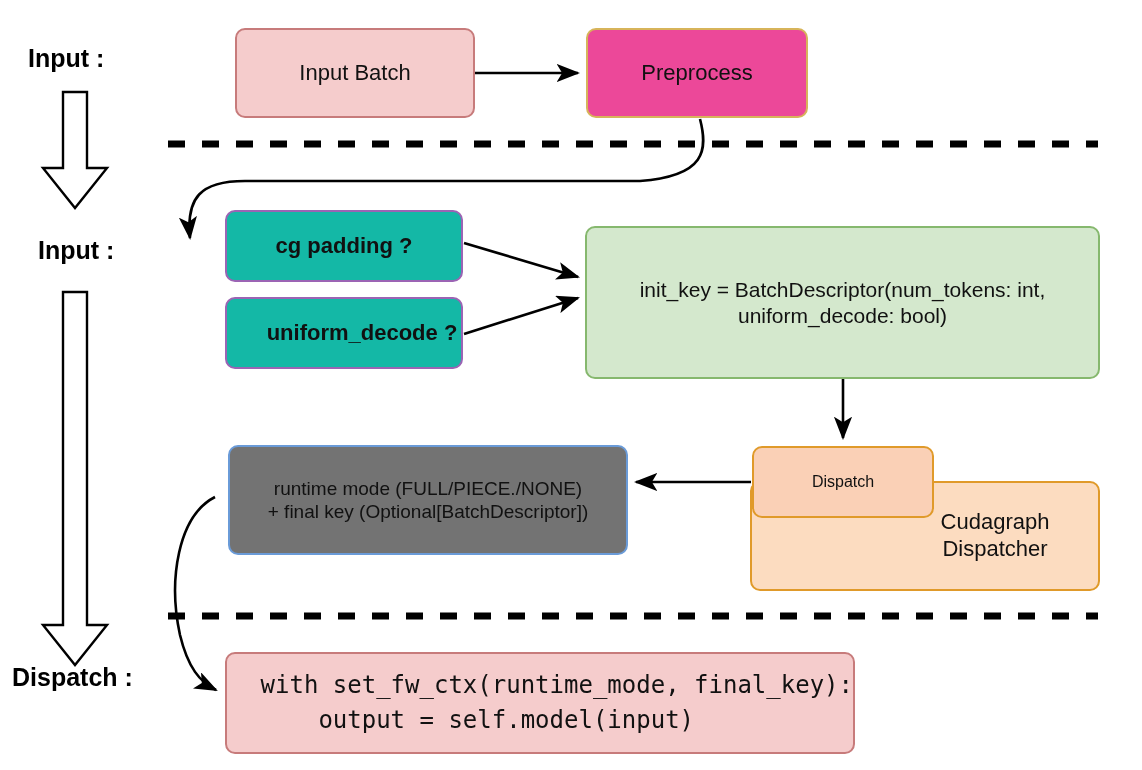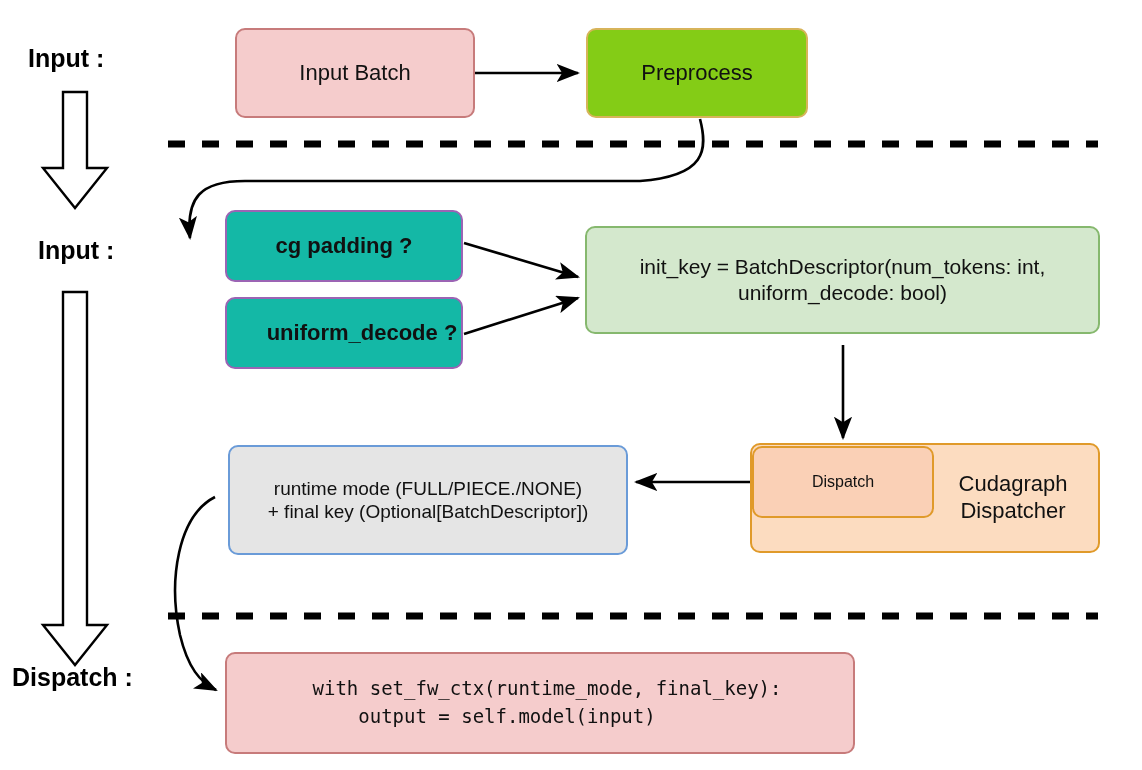--- a/index.html
+++ b/index.html
@@ -44,57 +44,58 @@
     font-size: 25px;
     color: #000000;
     white-space: nowrap;
     z-index: 3;
   }
   .node-pink-input {
     background: #f5cccc;
     border-color: #c77b7b;
   }
   .node-yellow {
-    background: #84cc16;
+    background: #ec4899;
     border-color: #d7b45a;
   }
   .node-purple {
     background: #14b8a6;
     border-color: #9b64b4;
     font-weight: bold;
   }
   .node-green {
     background: #d4e8cd;
     border-color: #86b86e;
   }
   .node-blue {
-    background: #e5e5e5;
+    background: #737373;
     border-color: #6a9bd8;
   }
   .node-orange-outer {
     background: #fcdcc0;
     border-color: #e09a2a;
     align-items: center;
     justify-content: flex-end;
-    padding-right: 2px;
+    padding-right: 20px;
+    margin-top: 38px;
   }
   .node-orange-inner {
     background: #fad0b6;
     border-color: #e09a2a;
   }
   .node-code {
     background: #f5cccc;
     border-color: #c77b7b;
     font-family: "DejaVu Sans Mono", "Liberation Mono", monospace;
-    justify-content: center;
+    justify-content: flex-end;
     align-items: center;
     white-space: pre;
     text-align: left;
     padding-left: 14px;
-    font-size: 19px;
+    font-size: 24px;
     line-height: 1.45;
   }
   .fs-22 { font-size: 22px; }
   .fs-21 { font-size: 21px; }
   .fs-20 { font-size: 16px; }
   .fs-19 { font-size: 19px; }
 </style>
 </head>
 <body>
 
@@ -142,21 +143,21 @@
   </div>
 
   <div class="node node-purple fs-22" style="left:225px; top:210px; width:238px; height:72px;">
     <span>cg padding ?</span>
   </div>
 
   <div class="node node-purple fs-22" style="left:225px; top:297px; width:238px; height:72px;padding-left:36px;">
     <span>uniform_decode ?</span>
   </div>
 
-  <div class="node node-green fs-21" style="left:585px; top:226px; width:515px; height:108px; white-space:pre-line;">
+  <div class="node node-green fs-21" style="left:585px; top:226px; width:515px; height:153px; white-space:pre-line;">
     <span>init_key = BatchDescriptor(num_tokens: int,
 uniform_decode: bool)</span>
   </div>
 
   <div class="node node-blue fs-19" style="left:228px; top:445px; width:400px; height:110px; white-space:pre-line;">
     <span>runtime mode (FULL/PIECE./NONE)
 + final key (Optional[BatchDescriptor])</span>
   </div>
 
   <div class="node node-orange-outer fs-22" style="left:750px; top:443px; width:350px; height:110px; white-space:pre-line;">

